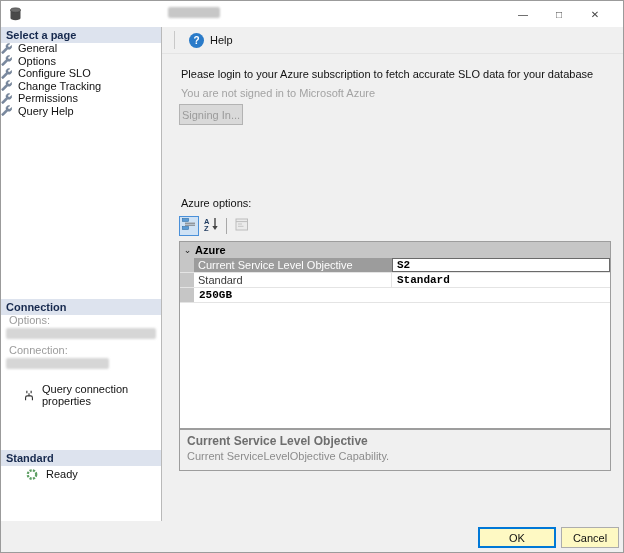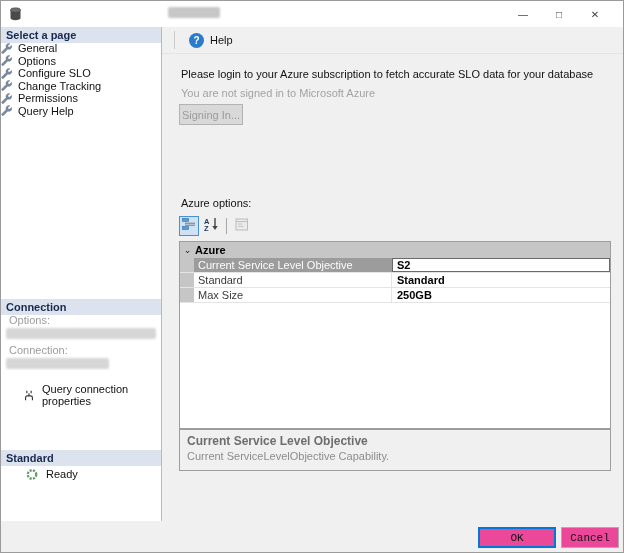--- a/index.html
+++ b/index.html
@@ -55,31 +55,31 @@
   .pg-tool.disabled { opacity:.5; }
   .pg-tool-sep { width:1px; height:16px; background:#a8a8a8; margin:0 3px; }
 
   .propgrid { position:absolute; left:17px; top:214px; width:432px; height:188px; background:#ffffff; border:1px solid #9d9d9d; overflow:hidden; }
   .pg-category { display:flex; align-items:center; height:16px; background:#c6c6c6; }
   .pg-chevron { width:15px; text-align:center; font-size:9px; color:#222; }
   .pg-cat-label { font-size:11px; font-weight:bold; color:#000;text-align:center; }
   .pg-row { display:flex; height:15px; font-size:11px; border-bottom:1px solid #e4e4e4; }
   .pg-indent { width:14px; background:#c6c6c6; flex:none; }
   .pg-name { width:198px; flex:none; padding:1px 4px 0; color:#3a3a3a; border-right:1px solid #e4e4e4; white-space:nowrap; overflow:hidden; }
-  .pg-value { flex:1; padding:1px 5px 0; font-weight:bold; color:#000; white-space:nowrap; }
+  .pg-value { flex:1; padding:1px 5px 0; font-weight:bold; color:#000; white-space:nowrap;font-family:Liberation Mono, monospace; }
   .pg-row.selected .pg-name { background:#9c9c9c; color:#fdfdfd; border-right-color:#9c9c9c; }
   .pg-row.selected .pg-value { outline:1px solid #6a6a6a; outline-offset:-1px; }
 
   .desc-panel { position:absolute; left:17px; top:402px; width:432px; height:42px; background:#f0f0f0; border:1px solid #9d9d9d; padding:4px 7px; }
   .desc-title { font-size:12px; font-weight:bold; color:#6e6e6e; }
   .desc-text { font-size:11px; color:#8c8c8c; margin-top:2px; }
 
   
   .footer { position:absolute; left:0; right:0; bottom:0; height:31px; background:#f0f0f0; }
-  .btn { position:absolute; top:6px; height:21px; background:#ec4899; border:1px solid #adadad; font-size:11px; font-family:Liberation Mono, monospace; color:#111; }
+  .btn { position:absolute; top:6px; height:21px; background:#fef9c3; border:1px solid #adadad; font-size:11px; font-family:Liberation Sans, sans-serif; color:#111; }
   .btn-ok { right:67px; width:78px; border-color:#0078d7; box-shadow:inset 0 0 0 1px #0078d7; }
   .btn-cancel { right:4px; width:58px; }
 </style>
 </head>
 <body>
 
 <div class="window">
 
   <div class="titlebar">
     <div class="app-icon">
@@ -235,21 +235,20 @@
         <div class="pg-name">Current Service Level Objective</div>
         <div class="pg-value">S2</div>
       </div>
       <div class="pg-row">
         <div class="pg-indent"></div>
         <div class="pg-name">Standard</div>
         <div class="pg-value">Standard</div>
       </div>
       <div class="pg-row">
         <div class="pg-indent"></div>
-        <div class="pg-name">Max Size</div>
         <div class="pg-value">250GB</div>
       </div>
     </div>
 
     <div class="desc-panel">
       <div class="desc-title">Current Service Level Objective</div>
       <div class="desc-text">Current ServiceLevelObjective Capability.</div>
     </div>
   </div>
 

